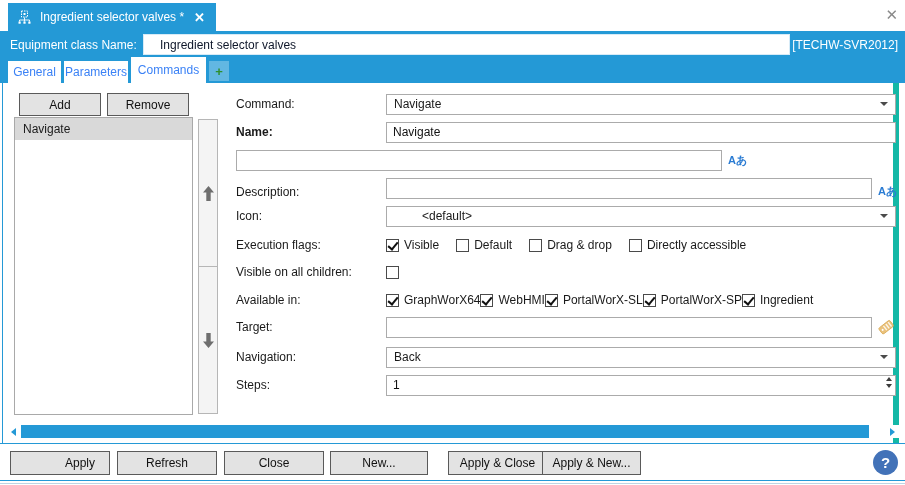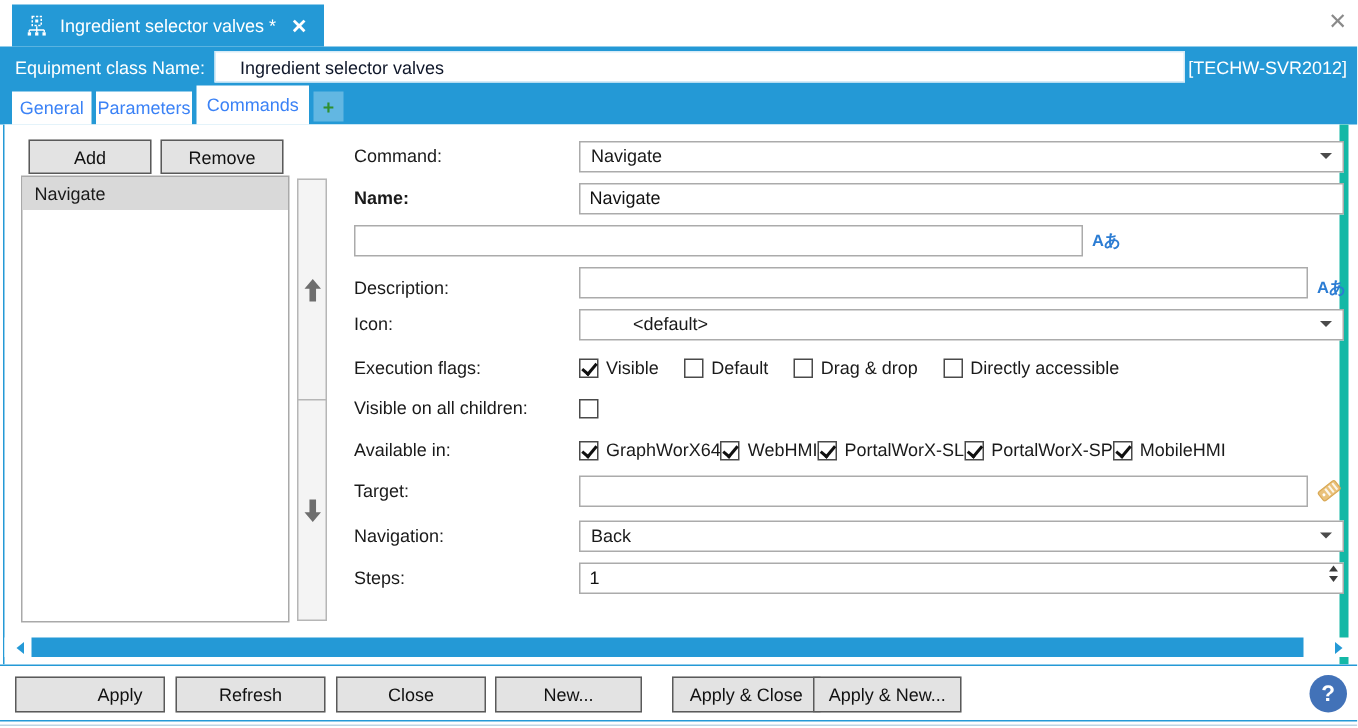--- a/index.html
+++ b/index.html
@@ -262,21 +262,21 @@
         <span class="cb-item">
           <span class="cb checked"></span>
           <span>PortalWorX-SL</span>
         </span>
         <span class="cb-item">
           <span class="cb checked"></span>
           <span>PortalWorX-SP</span>
         </span>
         <span class="cb-item">
           <span class="cb checked"></span>
-          <span>MobileHMI</span>
+          <span>Ingredient</span>
         </span>
       </div>
     </div>
 
     <div class="frow" style="top:263px;">
       <span class="flabel">Navigation:</span>
       <div class="combo w-full">
         <span class="val">Back</span>
         <span class="arrow"></span>
       </div>

